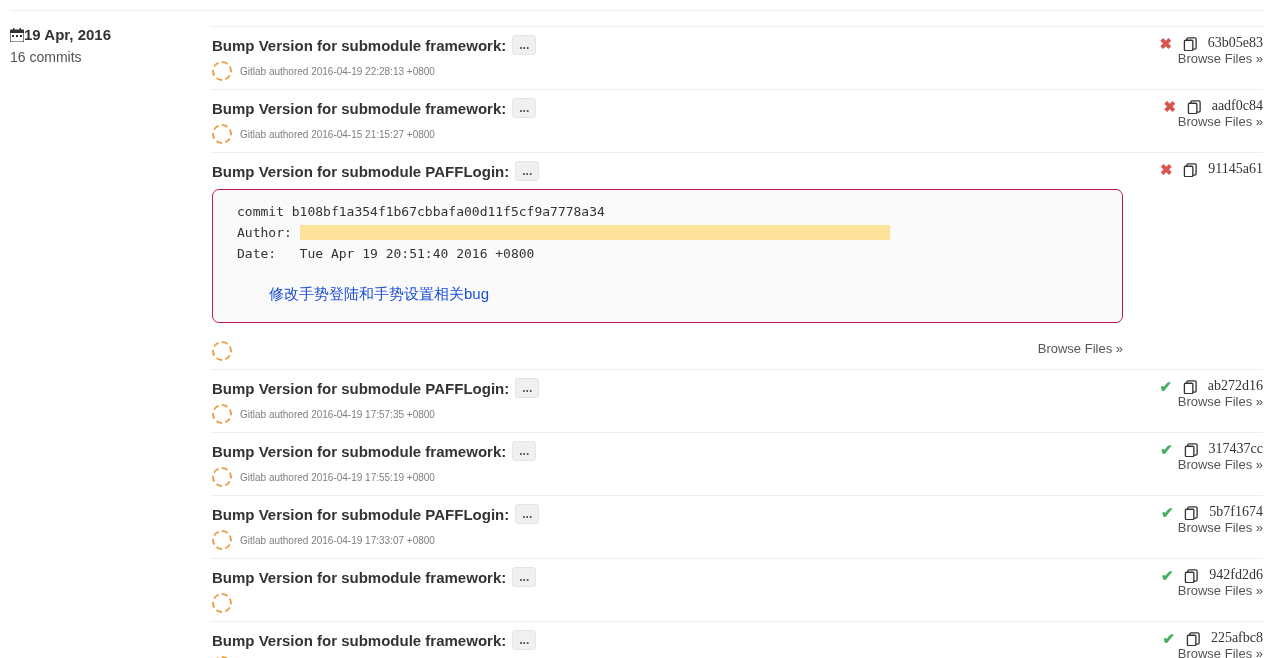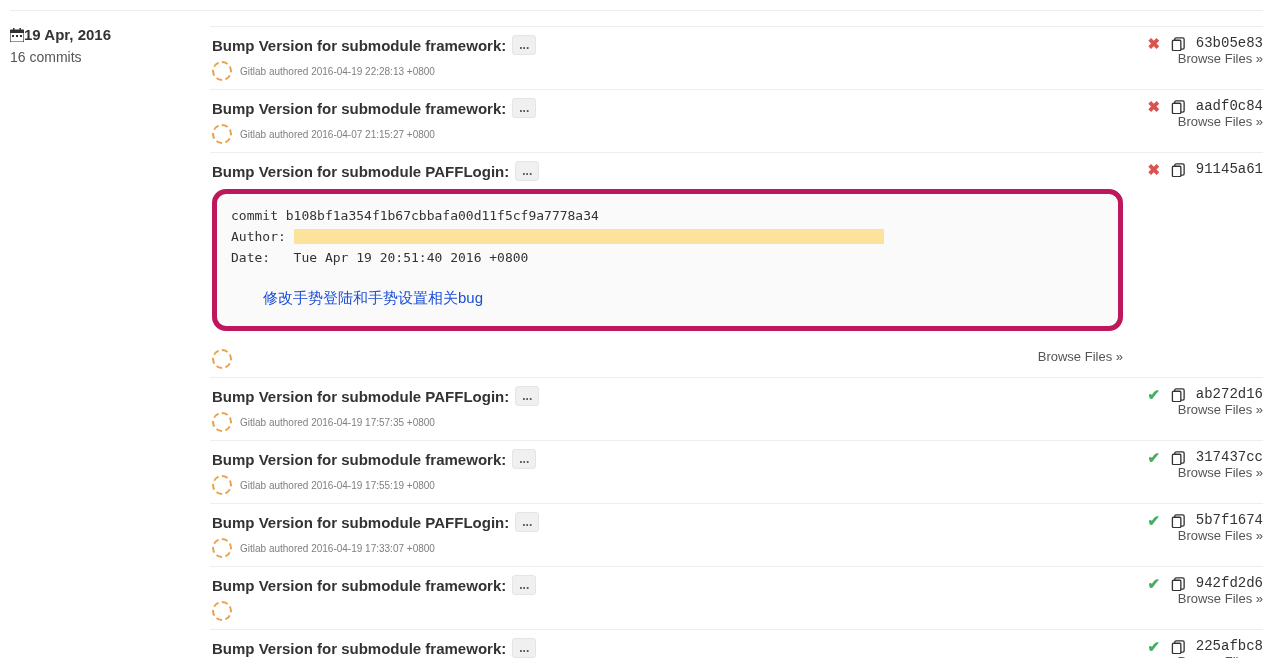--- a/index.html
+++ b/index.html
@@ -118,34 +118,34 @@
     font-size: 15px;
     line-height: 1;
   }
   .status-failed { color: #d9534f; }
   .status-success { color: #44b05f; }
   .copy-icon {
     width: 15px; height: 15px;
     display:inline-block;
   }
   .sha {
-    font-family: Liberation Mono, monospace;
+    font-family: Liberation Serif, serif;
     font-size: 14px;
     color: #333;
   }
   .browse {
     color: #555;
     font-size: 13px;
     cursor: pointer;
   }
   .expanded-box {
     background: #fafafa;
-    border: 5px solid #be185d;
-    border-radius: 14px;
-    padding: 12px 18px 16px 14px;
+    border: 1px solid #be185d;
+    border-radius: 7px;
+    padding: 12px 18px 16px 24px;
     margin-top: 8px;
     font-family: Menlo, Monaco, Consolas, monospace;
     font-size: 13px;
     color: #333;
     line-height: 1.6;
   }
   .expanded-box .line { white-space: pre; }
   .redact {
     display: inline-block;
     background: #fce29a;
@@ -216,21 +216,21 @@
         </div>
         <div class="commit">
           <div class="commit-body">
             <div class="commit-left">
               <div class="title-row">
                 <span class="commit-title">Bump Version for submodule framework:</span>
                 <span class="ellipsis-btn">...</span>
               </div>
               <div class="meta-row">
                 <span class="avatar"></span>
-                <span class="authored">Gitlab authored 2016-04-07 21:15:27 +0800</span>
+                <span class="authored">Gitlab authored 2016-04-15 21:15:27 +0800</span>
               </div>
             </div>
             <div class="commit-right">
               <div class="sha-row">
                 <span class="status-icon status-failed">✖</span>
                 <svg class="copy-icon" viewBox="0 0 16 16" fill="#333">
                   <rect x="4" y="2" width="10" height="12" rx="1.5" fill="none" stroke="#333" stroke-width="1.4"></rect>
                   <rect x="1.5" y="4.5" width="9" height="11" rx="1.2" fill="#fff" stroke="#333" stroke-width="1.4"></rect>
                 </svg>
                 <span class="sha">aadf0c84</span>

